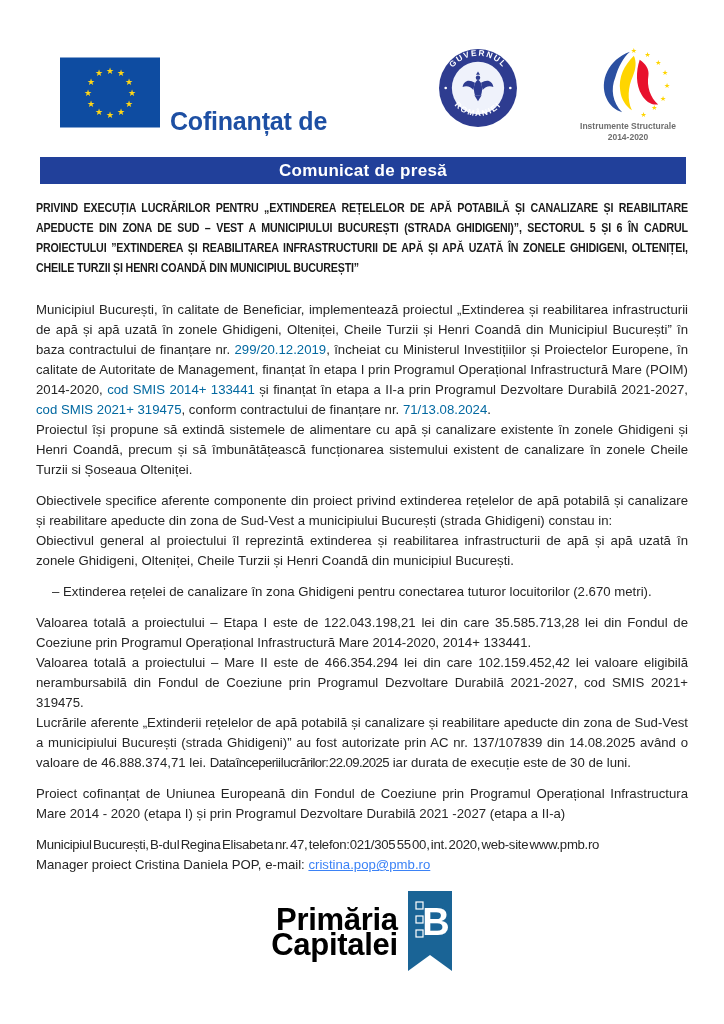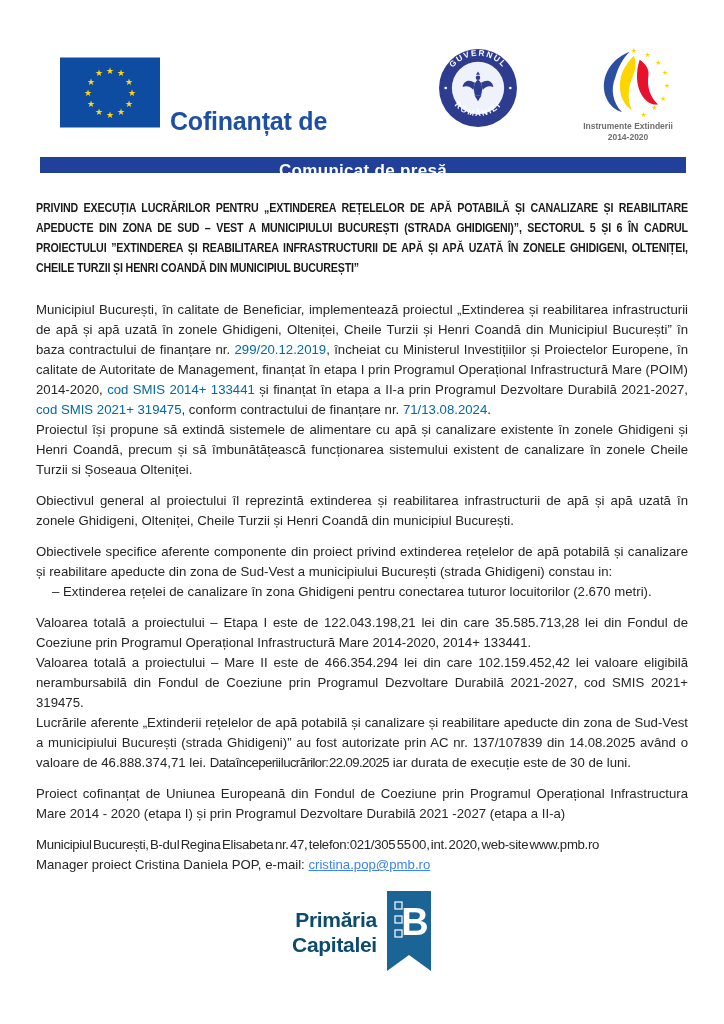--- a/index.html
+++ b/index.html
@@ -12,21 +12,21 @@
   .eu-label{
     position:absolute;left:170px;top:62px;font-weight:bold;font-size:25px;
     line-height:29px;color:#1D4FA3;letter-spacing:-0.2px;margin-top:45px;
   }
   .gov-seal{position:absolute;left:438px;top:48px;width:80px;height:80px;}
   .is-logo{position:absolute;left:572px;top:46px;width:112px;text-align:center;}
   .is-logo svg{display:block;margin:0 auto;}
   .is-caption{font-size:8.5px;font-weight:bold;color:#6E6E6E;line-height:11px;margin-top:1px;}
   
   .banner{
-    position:absolute;left:40px;top:157px;width:646px;height:16px;background:#21409A;
+    position:absolute;left:40px;top:157px;width:646px;height:27px;background:#21409A;
     color:#ffffff;font-weight:bold;font-size:17px;line-height:27px;text-align:center;
     letter-spacing:0.3px;
   }
   
   .content{position:absolute;left:36px;top:198px;width:652px;}
   .doc-title{
     font-weight:bold;font-size:13px;line-height:20px;text-align:justify;color:#1A1A1A;
     width:795px;transform:scaleX(0.82);transform-origin:0 0;letter-spacing:-0.2px;
     margin:0 0 22px 0;
   }
@@ -36,21 +36,21 @@
   .blue{color:#0369a1;}
   .bullet{text-indent:16px;}
   .cond{letter-spacing:-0.6px;word-spacing:-2.5px;margin-top:40px;}
   .cond2{letter-spacing:-0.3px;word-spacing:-2px;}
   .contact-head{margin-top:11px;}
   .contact-l2{margin-top:6px;}
   a.email{color:#3b82f6;text-decoration:underline;}
   
   .pmb{display:flex;justify-content:center;align-items:flex-start;margin-top:16px;}
   .pmb-text{
-    text-align:right;color:#0c4a6e;font-weight:bold;font-size:21px;line-height:25px;
+    text-align:right;color:#000000;font-weight:bold;font-size:31px;line-height:25px;
     margin-top:16px;letter-spacing:-0.3px;
   }
   .pmb-ribbon{margin-left:9px;}
 </style>
 </head>
 <body>
 
 <div class="page">
 
   <div class="eu-flag">
@@ -114,38 +114,38 @@
         <text x="66" y="11">★</text>
         <text x="77" y="19">★</text>
         <text x="84" y="30">★</text>
         <text x="86" y="43">★</text>
         <text x="82" y="56">★</text>
         <text x="73" y="66">★</text>
         <text x="62" y="73">★</text>
       </g>
     </svg>
     <div class="is-caption">
-      <div>Instrumente Extinderii</div>
+      <div>Instrumente Structurale</div>
       <div>2014-2020</div>
     </div>
   </div>
 
   <div class="banner">Comunicat de presă</div>
 
   <div class="content">
 
     <p class="doc-title">PRIVIND EXECUȚIA LUCRĂRILOR PENTRU „EXTINDEREA REȚELELOR DE APĂ POTABILĂ ȘI CANALIZARE ȘI REABILITARE APEDUCTE DIN ZONA DE SUD – VEST A MUNICIPIULUI BUCUREȘTI (STRADA GHIDIGENI)”, SECTORUL 5 ȘI 6 ÎN CADRUL PROIECTULUI ”EXTINDEREA ȘI REABILITAREA INFRASTRUCTURII DE APĂ ȘI APĂ UZATĂ ÎN ZONELE GHIDIGENI, OLTENIȚEI, CHEILE TURZII ȘI HENRI COANDĂ DIN MUNICIPIUL BUCUREȘTI”</p>
 
     <p class="body"><span class="b">Municipiul București, </span><span>în calitate de Beneficiar, implementează proiectul „Extinderea și reabilitarea infrastructurii de apă și apă uzată în zonele Ghidigeni, Olteniței, Cheile Turzii și Henri Coandă din Municipiul București” în baza contractului de finanțare nr. </span><span class="blue">299/20.12.2019</span><span>, încheiat cu Ministerul Investițiilor și Proiectelor Europene, în calitate de Autoritate de Management, finanțat în etapa I prin Programul Operațional Infrastructură Mare (POIM) 2014-2020, </span><span class="blue">cod SMIS 2014+ 133441</span><span> și finanțat în etapa a II-a prin Programul Dezvoltare Durabilă 2021-2027, </span><span class="blue">cod SMIS 2021+ 319475</span><span>, conform contractului de finanțare nr. </span><span class="blue">71/13.08.2024</span><span>.</span></p>
 
     <p class="body gap-after">Proiectul își propune să extindă sistemele de alimentare cu apă și canalizare existente în zonele Ghidigeni și Henri Coandă, precum și să îmbunătățească funcționarea sistemului existent de canalizare în zonele Cheile Turzii si Șoseaua Olteniței.</p>
 
+    <p class="body"><span class="b">Obiectivele specifice</span><span> aferente componente din proiect privind extinderea rețelelor de apă potabilă și canalizare și reabilitare apeducte din zona de Sud-Vest a municipiului București (strada Ghidigeni) constau in:</span></p>
+
     <p class="body gap-after"><span class="b">Obiectivul general al proiectului</span><span> îl reprezintă extinderea și reabilitarea infrastructurii de apă și apă uzată în zonele Ghidigeni, Olteniței, Cheile Turzii și Henri Coandă din municipiul București.</span></p>
-
-    <p class="body"><span class="b">Obiectivele specifice</span><span> aferente componente din proiect privind extinderea rețelelor de apă potabilă și canalizare și reabilitare apeducte din zona de Sud-Vest a municipiului București (strada Ghidigeni) constau in:</span></p>
 
     <p class="body bullet gap-after">– Extinderea rețelei de canalizare în zona Ghidigeni pentru conectarea tuturor locuitorilor (2.670 metri).</p>
 
     <p class="body"><span class="b">Valoarea totală a proiectului – Etapa I</span><span> este de </span><span class="b">122.043.198,21</span><span> lei din care </span><span class="b">35.585.713,28</span><span> lei  din Fondul de Coeziune prin Programul Operațional Infrastructură Mare 2014-2020, 2014+ 133441.</span></p>
 
     <p class="body"><span class="b">Valoarea totală a proiectului – Mare II</span><span> este de </span><span class="b">466.354.294</span><span> lei din care </span><span class="b">102.159.452,42</span><span> lei valoare eligibilă nerambursabilă din Fondul de Coeziune prin Programul Dezvoltare Durabilă 2021-2027, cod SMIS 2021+ 319475.</span></p>
 
     <p class="body gap-after"><span>Lucrările aferente „Extinderii rețelelor de apă potabilă și canalizare și reabilitare apeducte din zona de Sud-Vest a municipiului București (strada Ghidigeni)” au fost autorizate prin AC nr. 137/107839 din 14.08.2025 având o valoare  de 46.888.374,71 lei. </span><span class="cond">Data începerii lucrărilor: 22.09.2025</span><span> iar durata de execuție este de 30 de luni.</span></p>
 
     <p class="body b gap-after">Proiect cofinanțat de Uniunea Europeană din Fondul de Coeziune prin Programul Operațional Infrastructura Mare 2014 - 2020 (etapa I) și  prin Programul Dezvoltare Durabilă 2021 -2027 (etapa a II-a)</p>

